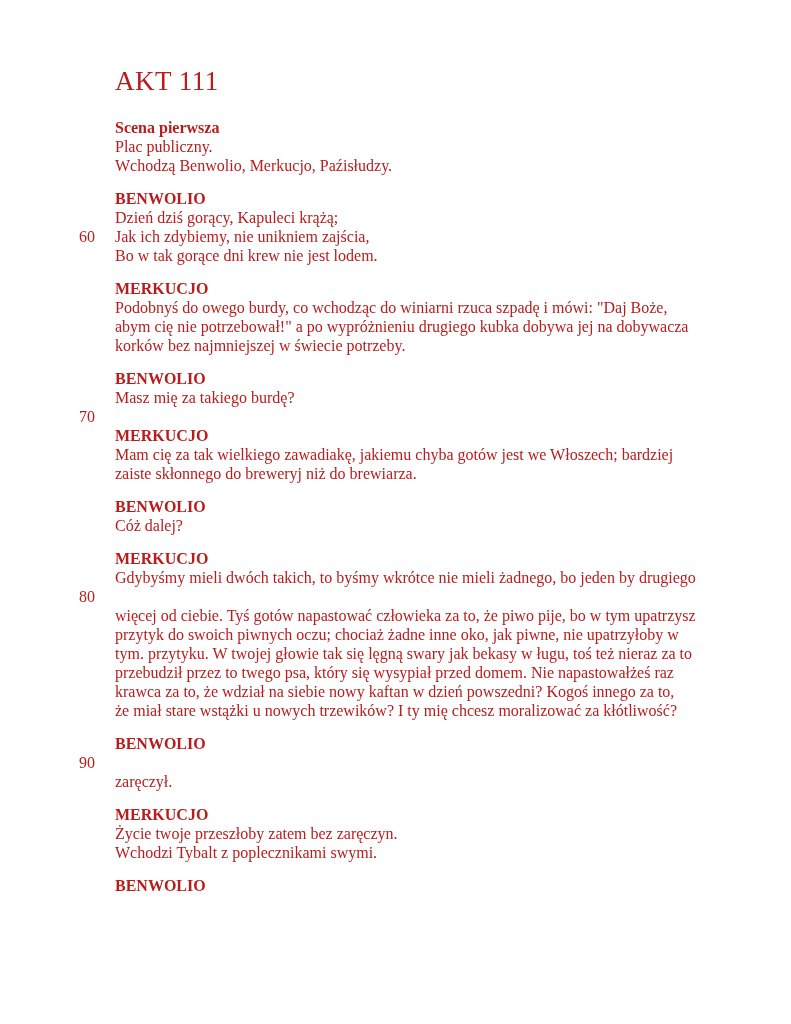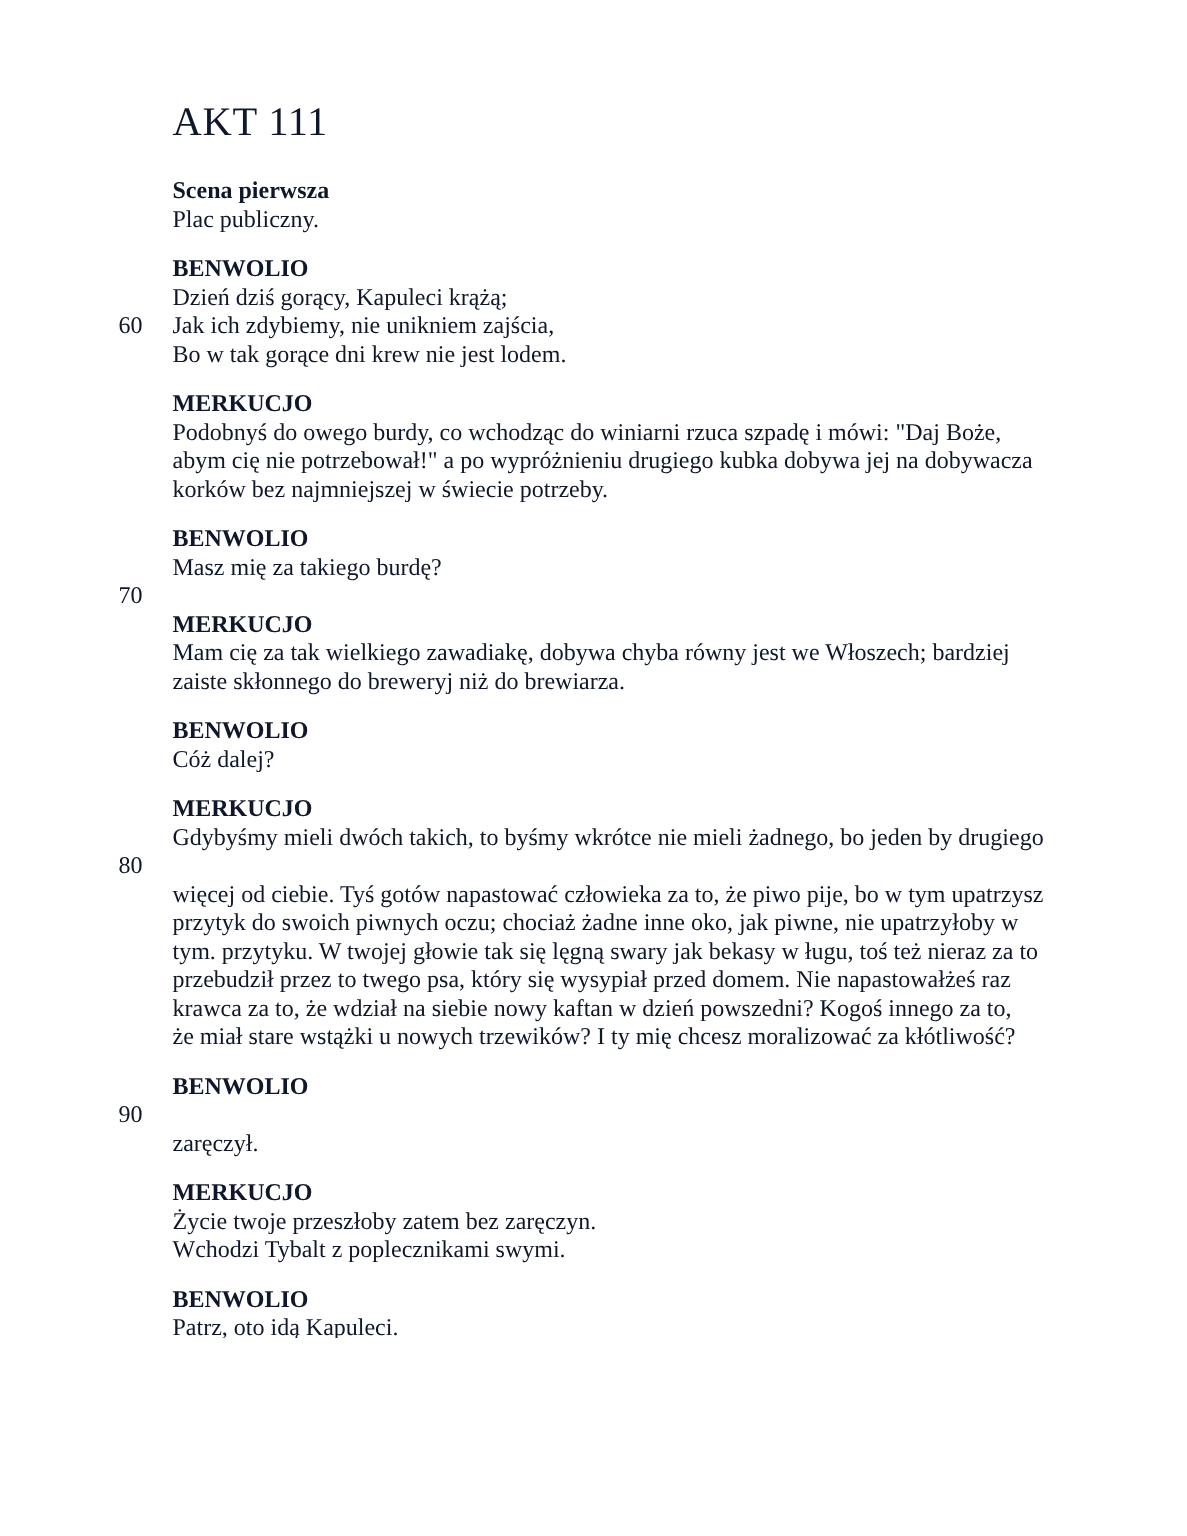--- a/index.html
+++ b/index.html
@@ -5,21 +5,21 @@
   html, body {
     margin: 0;
     padding: 0;
     background: #ffffff;
   }
   .page {
     position: relative;
     width: 791px;
     height: 892px;
     background: #ffffff;
-    color: #0f172a;
+    color: #b91c1c;
     font-family: "Liberation Serif", serif;
     overflow: hidden;
   }
   .act-title {
     margin: 0;
     padding: 64px 0 0 115px;
     font-size: 27px;
     font-weight: normal;
     line-height: 34px;
     letter-spacing: 0.5px;
@@ -70,20 +70,24 @@
     <div class="row">
       <span class="num"></span>
       <span class="txt bold">Scena pierwsza</span>
     </div>
 
     <div class="row">
       <span class="num"></span>
       <span class="txt">Plac publiczny.</span>
     </div>
 
+    <div class="row">
+      <span class="num"></span>
+      <span class="txt">Wchodzą Benwolio, Merkucjo, Paźisłudzy.</span>
+    </div>
 
     <div id="dialogue">
         <div>
           <div class="gap"></div>
           <div class="row"><span class="num"></span><span class="txt bold">BENWOLIO</span></div>
           <div class="row"><span class="num"></span><span class="txt">Dzień dziś gorący, Kapuleci krążą;</span></div>
           <div class="row"><span class="num">60</span><span class="txt">Jak ich zdybiemy, nie unikniem zajścia,</span></div>
           <div class="row"><span class="num"></span><span class="txt">Bo w tak gorące dni krew nie jest lodem.</span></div>
         </div>
         <div>
@@ -94,21 +98,21 @@
           <div class="row"><span class="num"></span><span class="txt">korków bez najmniejszej w świecie potrzeby.</span></div>
         </div>
         <div>
           <div class="gap"></div>
           <div class="row"><span class="num"></span><span class="txt bold">BENWOLIO</span></div>
           <div class="row"><span class="num"></span><span class="txt">Masz mię za takiego burdę?</span></div>
         </div>
         <div>
           <div class="row"><span class="num">70</span><span class="txt"></span></div>
           <div class="row"><span class="num"></span><span class="txt bold">MERKUCJO</span></div>
-          <div class="row"><span class="num"></span><span class="txt">Mam cię za tak wielkiego zawadiakę, dobywa chyba równy jest we Włoszech; bardziej</span></div>
+          <div class="row"><span class="num"></span><span class="txt">Mam cię za tak wielkiego zawadiakę, jakiemu chyba gotów jest we Włoszech; bardziej</span></div>
           <div class="row"><span class="num"></span><span class="txt">zaiste skłonnego do breweryj niż do brewiarza.</span></div>
         </div>
         <div>
           <div class="gap"></div>
           <div class="row"><span class="num"></span><span class="txt bold">BENWOLIO</span></div>
           <div class="row"><span class="num"></span><span class="txt">Cóż dalej?</span></div>
         </div>
         <div>
           <div class="gap"></div>
           <div class="row"><span class="num"></span><span class="txt bold">MERKUCJO</span></div>

